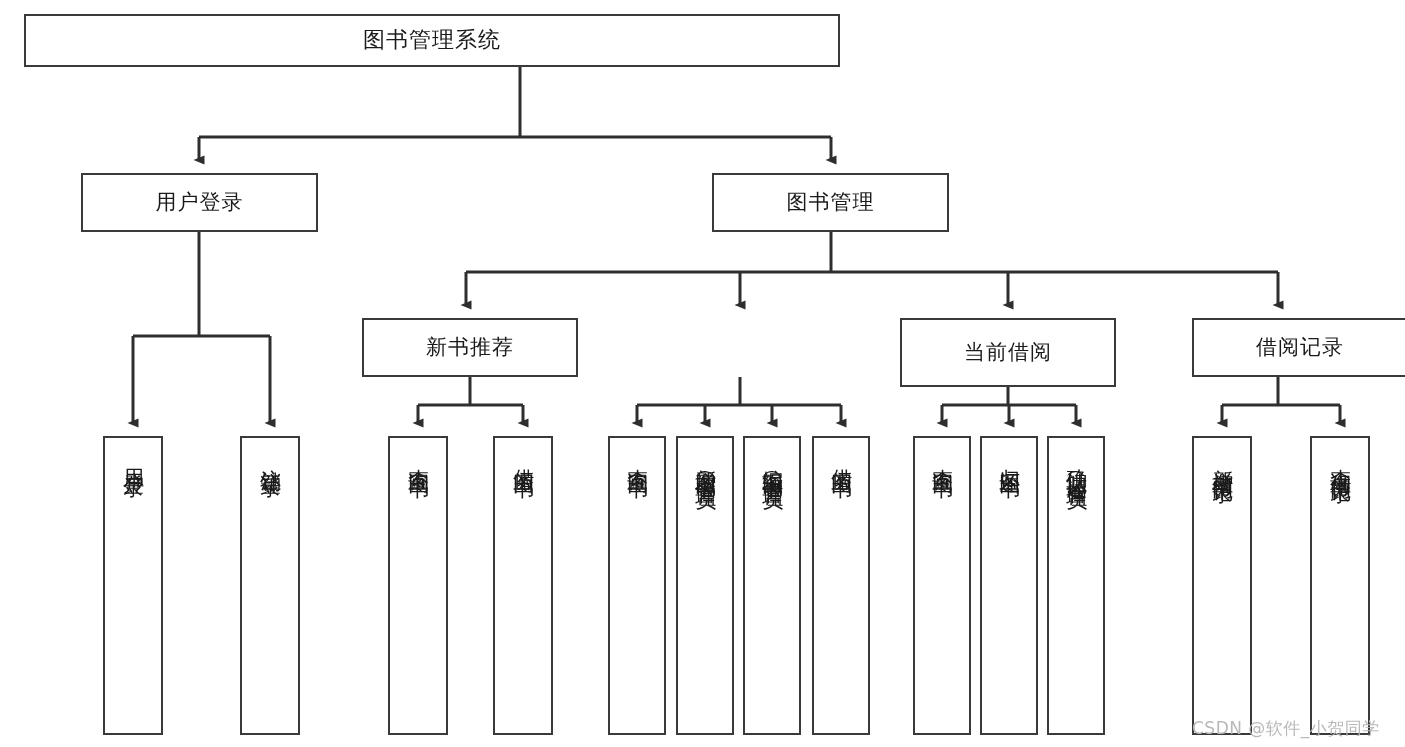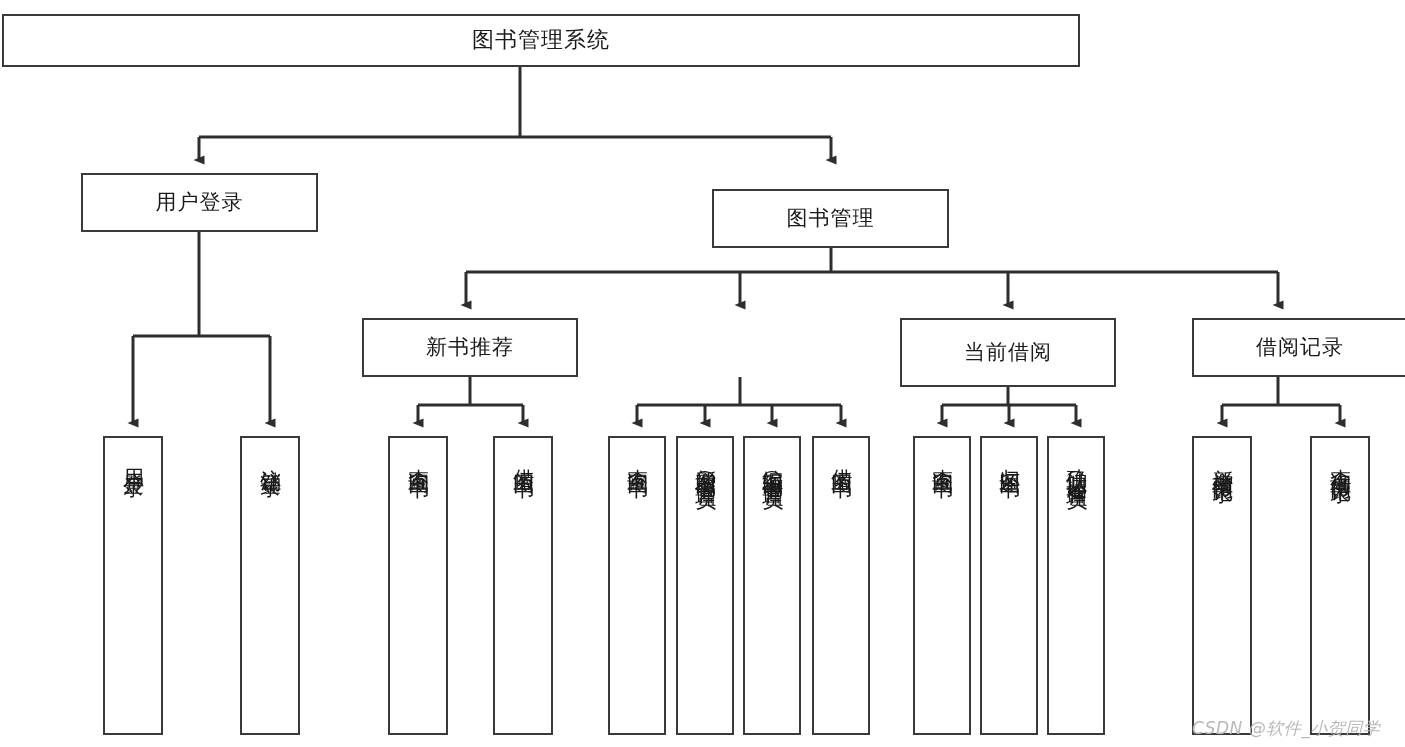--- a/index.html
+++ b/index.html
@@ -116,24 +116,24 @@
       <path d="M1009,405 L1009,423" marker-end="url(#arrow)"></path>
       <path d="M1076,405 L1076,423" marker-end="url(#arrow)"></path>
 
       <path d="M1278,377 L1278,405"></path>
       <path d="M1222,405 L1340,405"></path>
       <path d="M1222,405 L1222,423" marker-end="url(#arrow)"></path>
       <path d="M1340,405 L1340,423" marker-end="url(#arrow)"></path>
     </g>
   </svg>
 
-  <div class="node horiz root" style="left:2px; top:14px; width:1078px; height:53px;">图书管理系统</div>
+  <div class="node horiz root" style="left:24px; top:14px; width:816px; height:53px;">图书管理系统</div>
 
   <div class="node horiz" style="left:81px; top:173px; width:237px; height:59px;">用户登录</div>
-  <div class="node horiz" style="left:712px; top:173px; width:237px; height:59px;margin-top:16px;">图书管理</div>
+  <div class="node horiz" style="left:712px; top:173px; width:237px; height:59px;">图书管理</div>
 
   <div class="node horiz" style="left:362px; top:318px; width:216px; height:59px;">新书推荐</div>
   <div class="node horiz" style="left:900px; top:318px; width:216px; height:69px;">当前借阅</div>
   <div class="node horiz" style="left:1170px; top:318px; width:216px; height:59px;margin-left:22px;">借阅记录</div>
 
   <div class="node vert" style="left:103px; top:436px; width:60px; height:299px;">
     <span class="vlabel">用户登录</span>
   </div>
   <div class="node vert" style="left:240px; top:436px; width:60px; height:299px;">
     <span class="vlabel">注销登录</span>
@@ -169,15 +169,15 @@
     <span class="vlabel">确认归还（管理员）</span>
   </div>
 
   <div class="node vert" style="left:1192px; top:436px; width:60px; height:299px;">
     <span class="vlabel">新增借阅记录</span>
   </div>
   <div class="node vert" style="left:1310px; top:436px; width:60px; height:299px;">
     <span class="vlabel">查询借阅记录</span>
   </div>
 
-  <div class="watermark" style="left:1192px; top:717px;font-style:italic;">CSDN @软件_小贺同学</div>
+  <div class="watermark" style="left:1192px; top:717px;">CSDN @软件_小贺同学</div>
 
 </div>
 
 </body></html>

